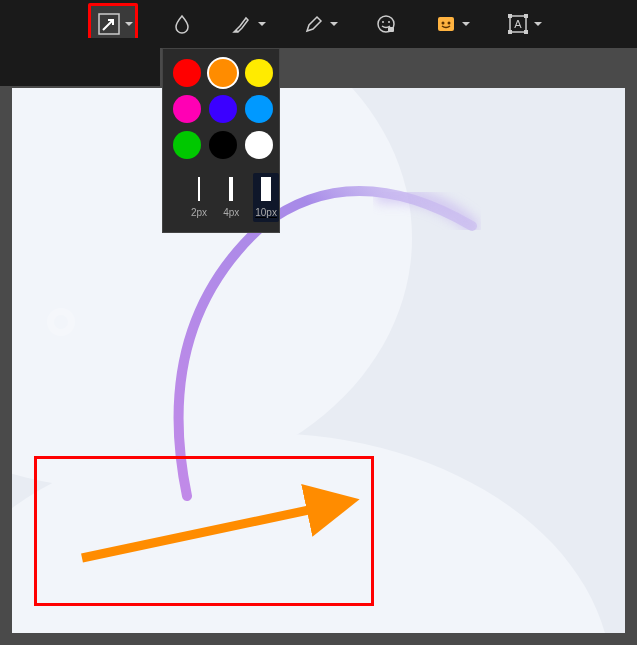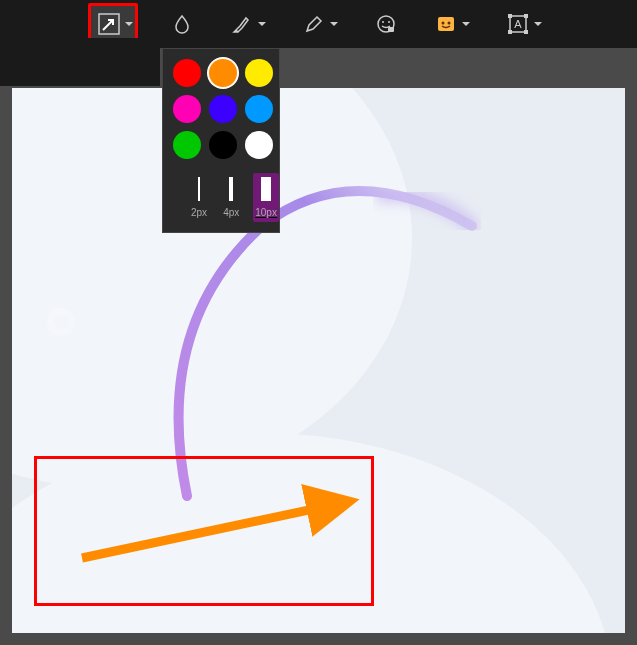--- a/index.html
+++ b/index.html
@@ -79,21 +79,21 @@
     }
     .stroke-option {
       display: flex;
       flex-direction: column;
       align-items: center;
       cursor: pointer;
       padding: 4px 2px;
       border-radius: 2px;
     }
     .stroke-option.selected-stroke {
-      background: #701a75;
+      background: #0f172a;
       text-decoration: underline;
     }
     .stroke-preview {
       background: #fff;
       height: 24px;
       margin-bottom: 6px;
     }
     .stroke-label {
       color: #aaa;
       font-size: 10px;

